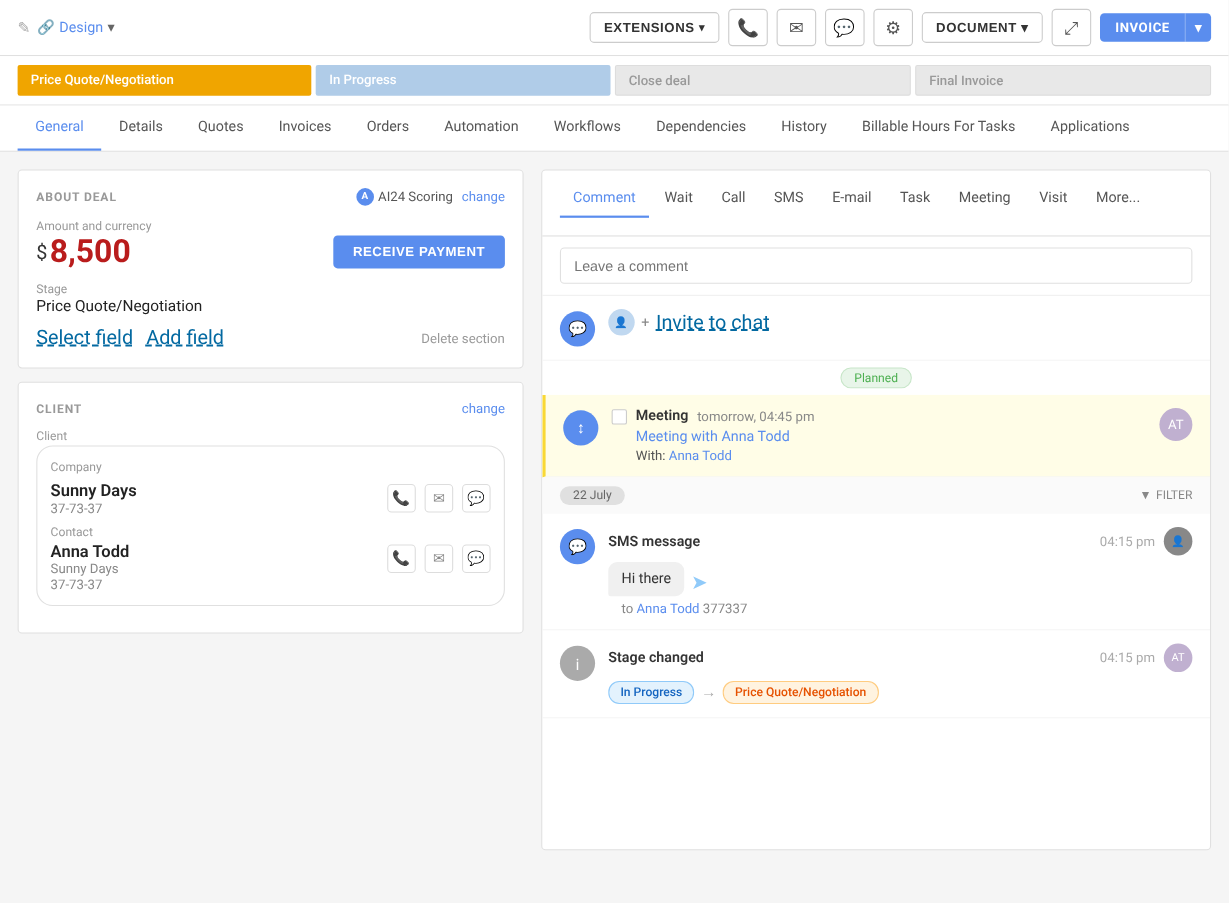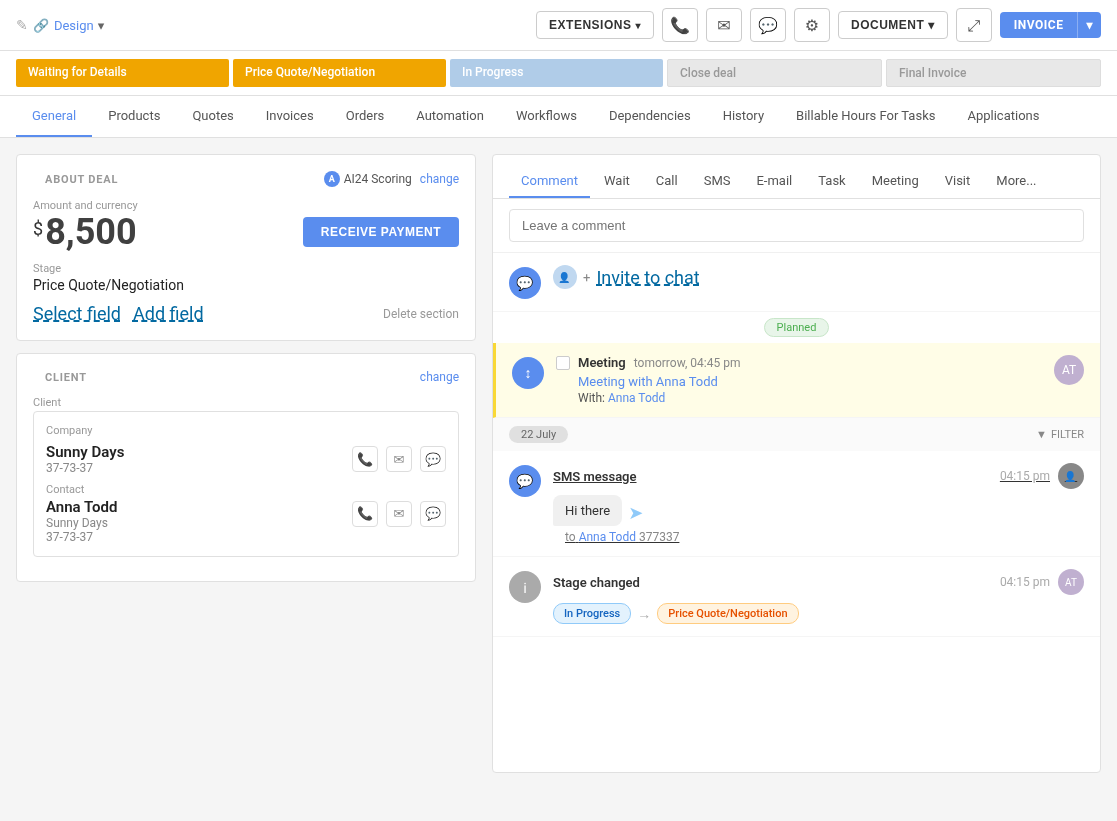--- a/index.html
+++ b/index.html
@@ -170,21 +170,20 @@
       background: #fff;
       border-radius: 4px;
       border: 1px solid #e0e0e0;
       padding: 16px;
     }
     .section-header {
       display: flex;
       align-items: center;
       justify-content: space-between;
       margin-bottom: 12px;
-      margin-left: 12px;
     }
     .section-label {
       font-size: 11px;
       font-weight: 700;
       color: #999;
       letter-spacing: 0.8px;
       text-transform: uppercase;
     }
     .section-actions {
       display: flex;
@@ -224,23 +223,23 @@
       display: flex;
       align-items: flex-start;
       gap: 2px;
     }
     .amount-symbol {
       font-size: 18px;
       color: #333;
       margin-top: 4px;
     }
     .amount-value {
-      font-size: 36px;
+      font-size: 29px;
       font-weight: 700;
-      color: #404040;
+      color: #b91c1c;
       line-height: 1;
     }
     .receive-payment-btn {
       background: #5a8dee;
       color: #fff;
       border: none;
       border-radius: 4px;
       padding: 8px 18px;
       font-size: 12px;
       font-weight: 700;
@@ -277,21 +276,21 @@
       text-decoration: underline;
       text-decoration-style: dashed;
     }
     .delete-link {
       font-size: 12px;
       color: #999;
       cursor: pointer;
     }
     .client-company-box {
       border: 1px solid #e0e0e0;
-      border-radius: 4px;
+      border-radius: 15px;
       padding: 12px;
       margin-bottom: 8px;
     }
     .company-header {
       display: flex;
       align-items: center;
       justify-content: space-between;
       margin-bottom: 4px;
     }
     .company-name {
@@ -343,21 +342,21 @@
       background: #fff;
       border: 1px solid #e0e0e0;
       border-radius: 4px;
       display: flex;
       flex-direction: column;
     }
 
     .activity-tabs {
       display: flex;
       align-items: center;
-      padding: 10px 16px 0;
+      padding: 10px 16px 16px;
       border-bottom: 1px solid #e0e0e0;
       gap: 2px;
     }
     .activity-tab {
       padding: 8px 12px;
       font-size: 13px;
       color: #555;
       cursor: pointer;
       border-bottom: 2px solid transparent;
     }
@@ -508,21 +507,20 @@
       display: flex;
       align-items: center;
       gap: 4px;
       font-size: 11px;
       color: #888;
       cursor: pointer;
     }
 
     .sms-card {
       flex: 1;
-      text-decoration: underline;
     }
     .sms-header {
       display: flex;
       align-items: center;
       justify-content: space-between;
       margin-bottom: 6px;
     }
     .sms-title { font-weight: 600; font-size: 13px; color: #333; }
     .sms-time { font-size: 12px; color: #aaa; }
     .sms-bubble {
@@ -596,40 +594,37 @@
     </button>
     <div class="btn-icon">⤢</div>
     <div class="btn-invoice">
       <span class="btn-invoice-main">INVOICE</span>
       <span class="btn-invoice-caret">▾</span>
     </div>
   </div>
 </div>
 
 <div class="stage-bar">
-  <div class="stage-item stage-waiting">
-    <span>Waiting for Details</span>
-  </div>
   <div class="stage-item stage-negotiation">
     <span>Price Quote/Negotiation</span>
   </div>
   <div class="stage-item stage-progress">
     <span>In Progress</span>
   </div>
   <div class="stage-item stage-close">
     <span>Close deal</span>
   </div>
   <div class="stage-item stage-final">
     <span>Final Invoice</span>
   </div>
 </div>
 
 <div class="tabs-bar">
   <div class="tab-item active"><span>General</span></div>
-  <div class="tab-item"><span>Products</span></div>
+  <div class="tab-item"><span>Details</span></div>
   <div class="tab-item"><span>Quotes</span></div>
   <div class="tab-item"><span>Invoices</span></div>
   <div class="tab-item"><span>Orders</span></div>
   <div class="tab-item"><span>Automation</span></div>
   <div class="tab-item"><span>Workflows</span></div>
   <div class="tab-item"><span>Dependencies</span></div>
   <div class="tab-item"><span>History</span></div>
   <div class="tab-item"><span>Billable Hours For Tasks</span></div>
   <div class="tab-item"><span>Applications</span></div>
 </div>

